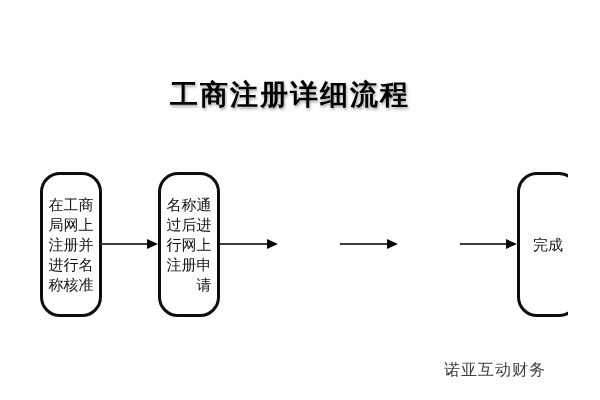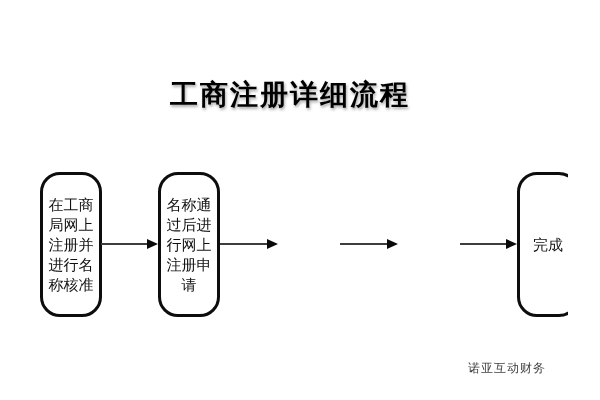--- a/index.html
+++ b/index.html
@@ -39,21 +39,21 @@
     border-radius: 20px;
     display: flex;
     align-items: center;
     justify-content: center;
   }
   .node-label {
     white-space: pre-line;
     font-size: 15px;
     line-height: 20px;
     color: #111111;
-    text-align: center;
+    text-align: right;
   }
   .node-label.single {
     text-align: left;
   }
   .n1 { left: 40px; }
   .n2 { left: 158px; }
   .n3 { left: 278px; }
   .n4 { left: 398px; }
   .n5 { left: 517px; }
   .arrow {
@@ -76,21 +76,21 @@
     width: 0;
     height: 0;
     border-left: 11px solid #0a0a0a;
     border-top: 5px solid transparent;
     border-bottom: 5px solid transparent;
   }
   .watermark {
     position: absolute;
     right: 22px;
     top: 360px;
-    font-size: 12px;
+    font-size: 16px;
     color: #3f3f3f;
     letter-spacing: 1px;
     white-space: nowrap;
   }
 </style>
 </head>
 <body>
 
 <div class="canvas">
 

